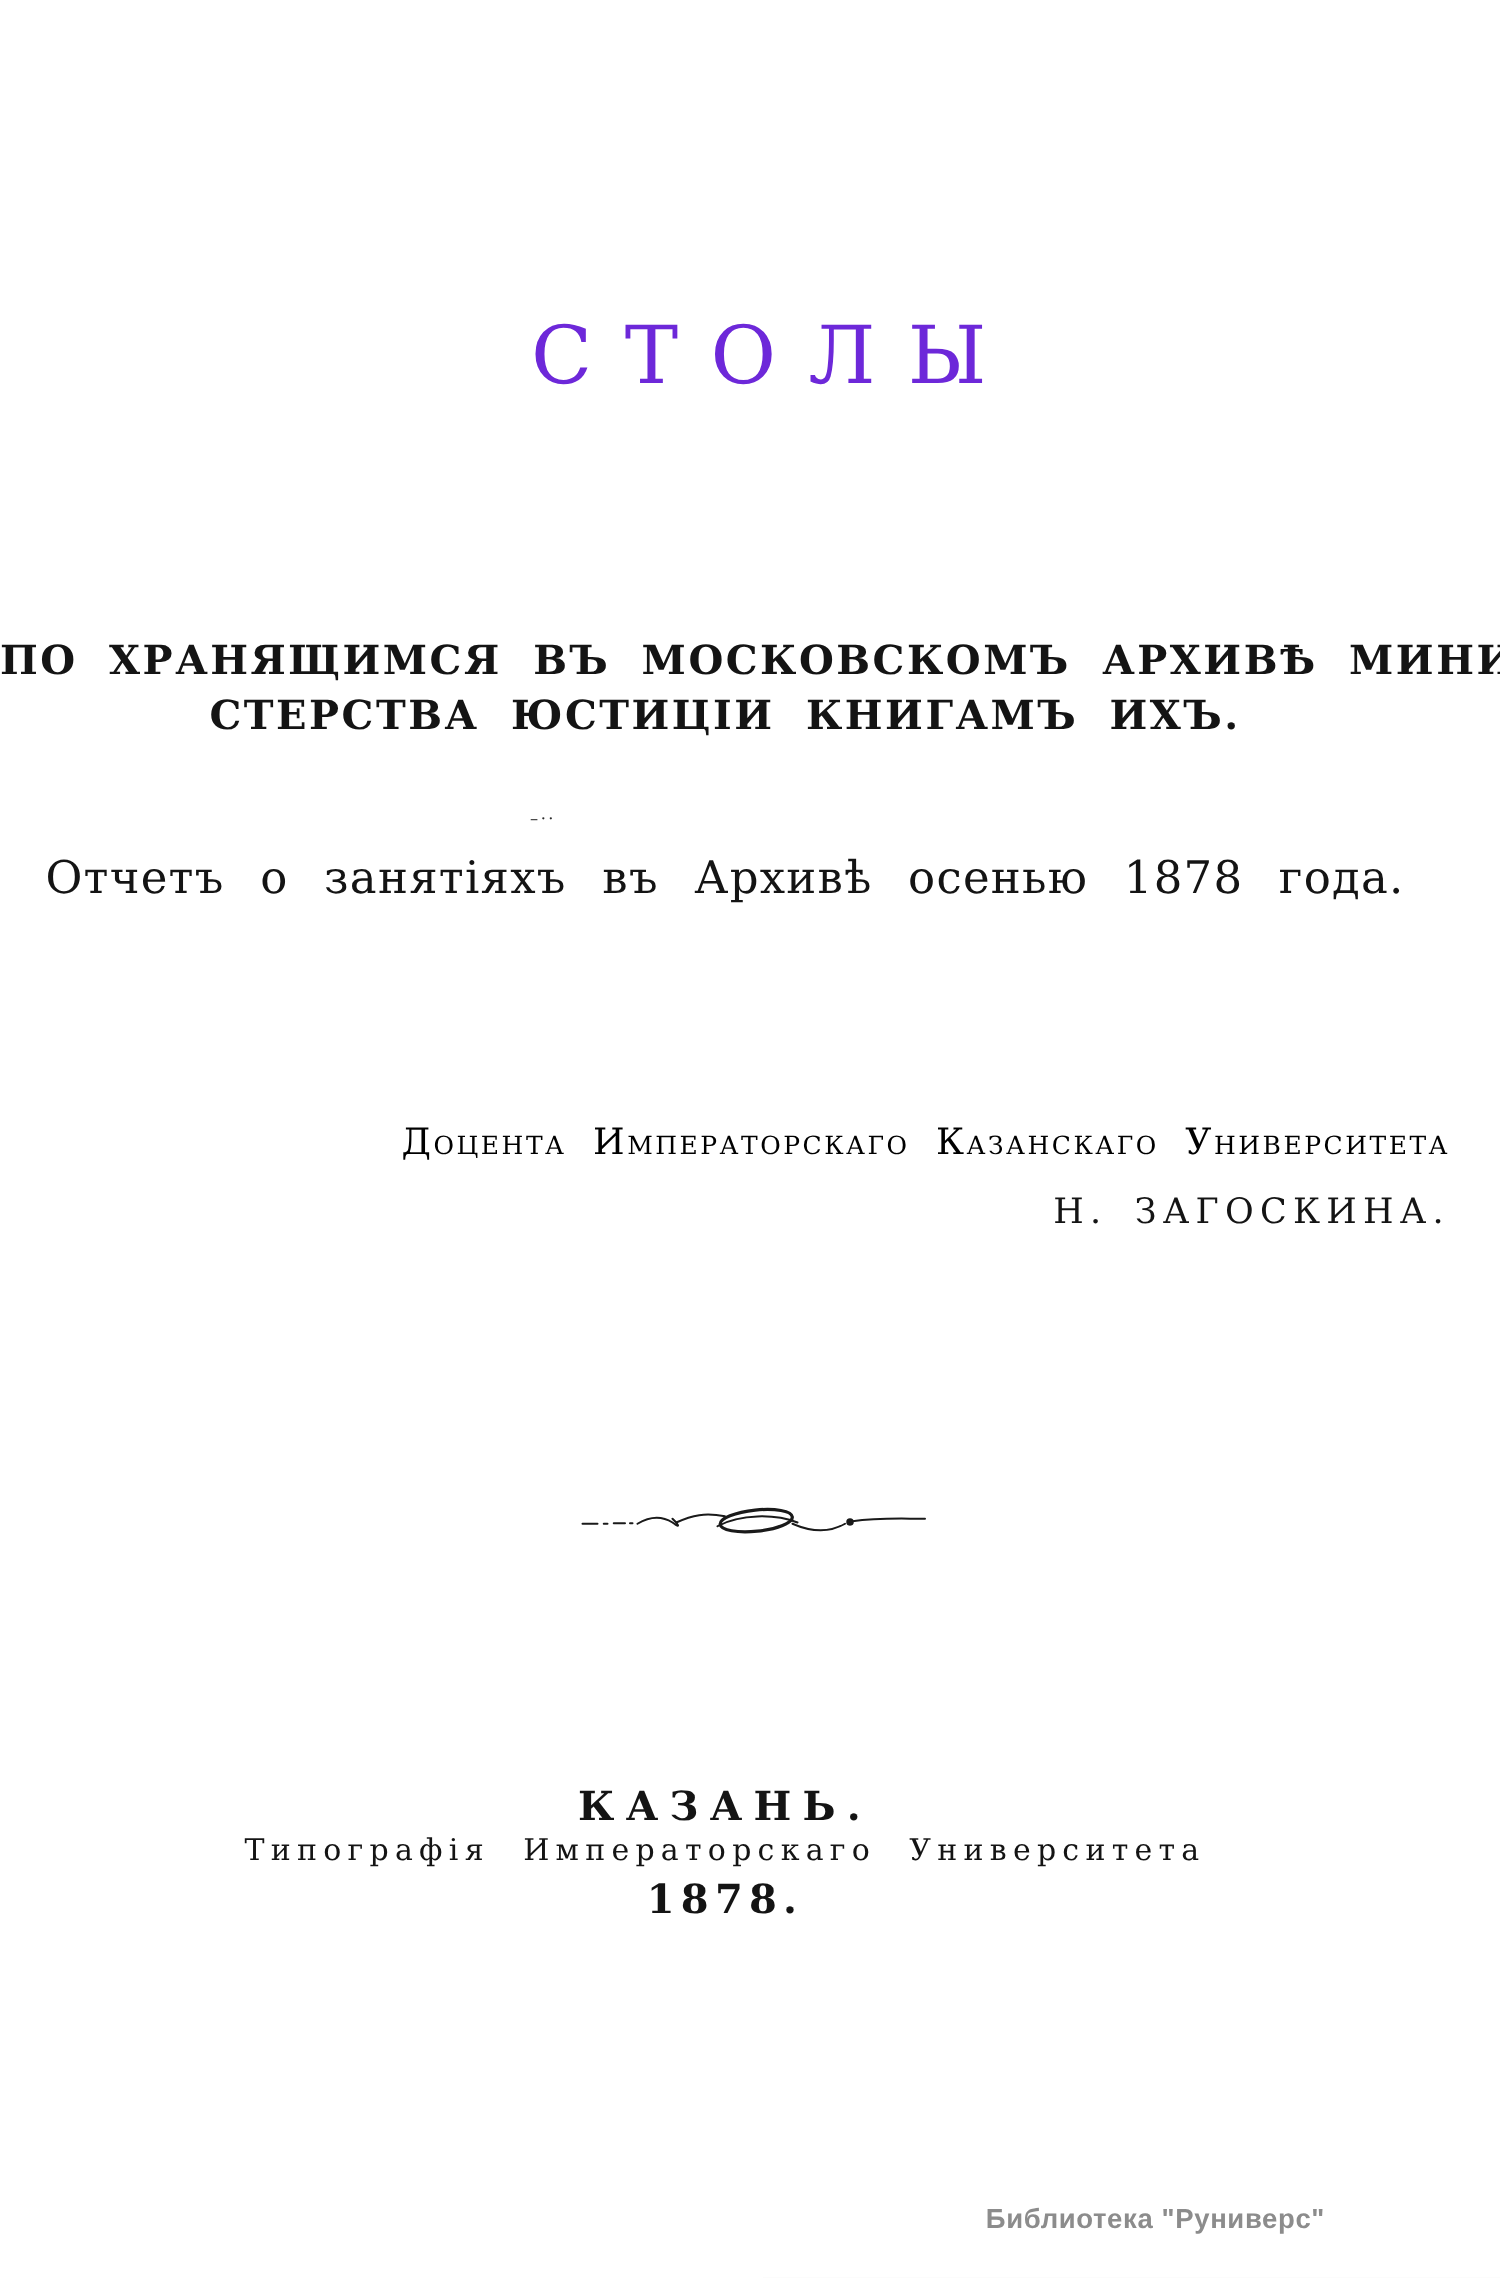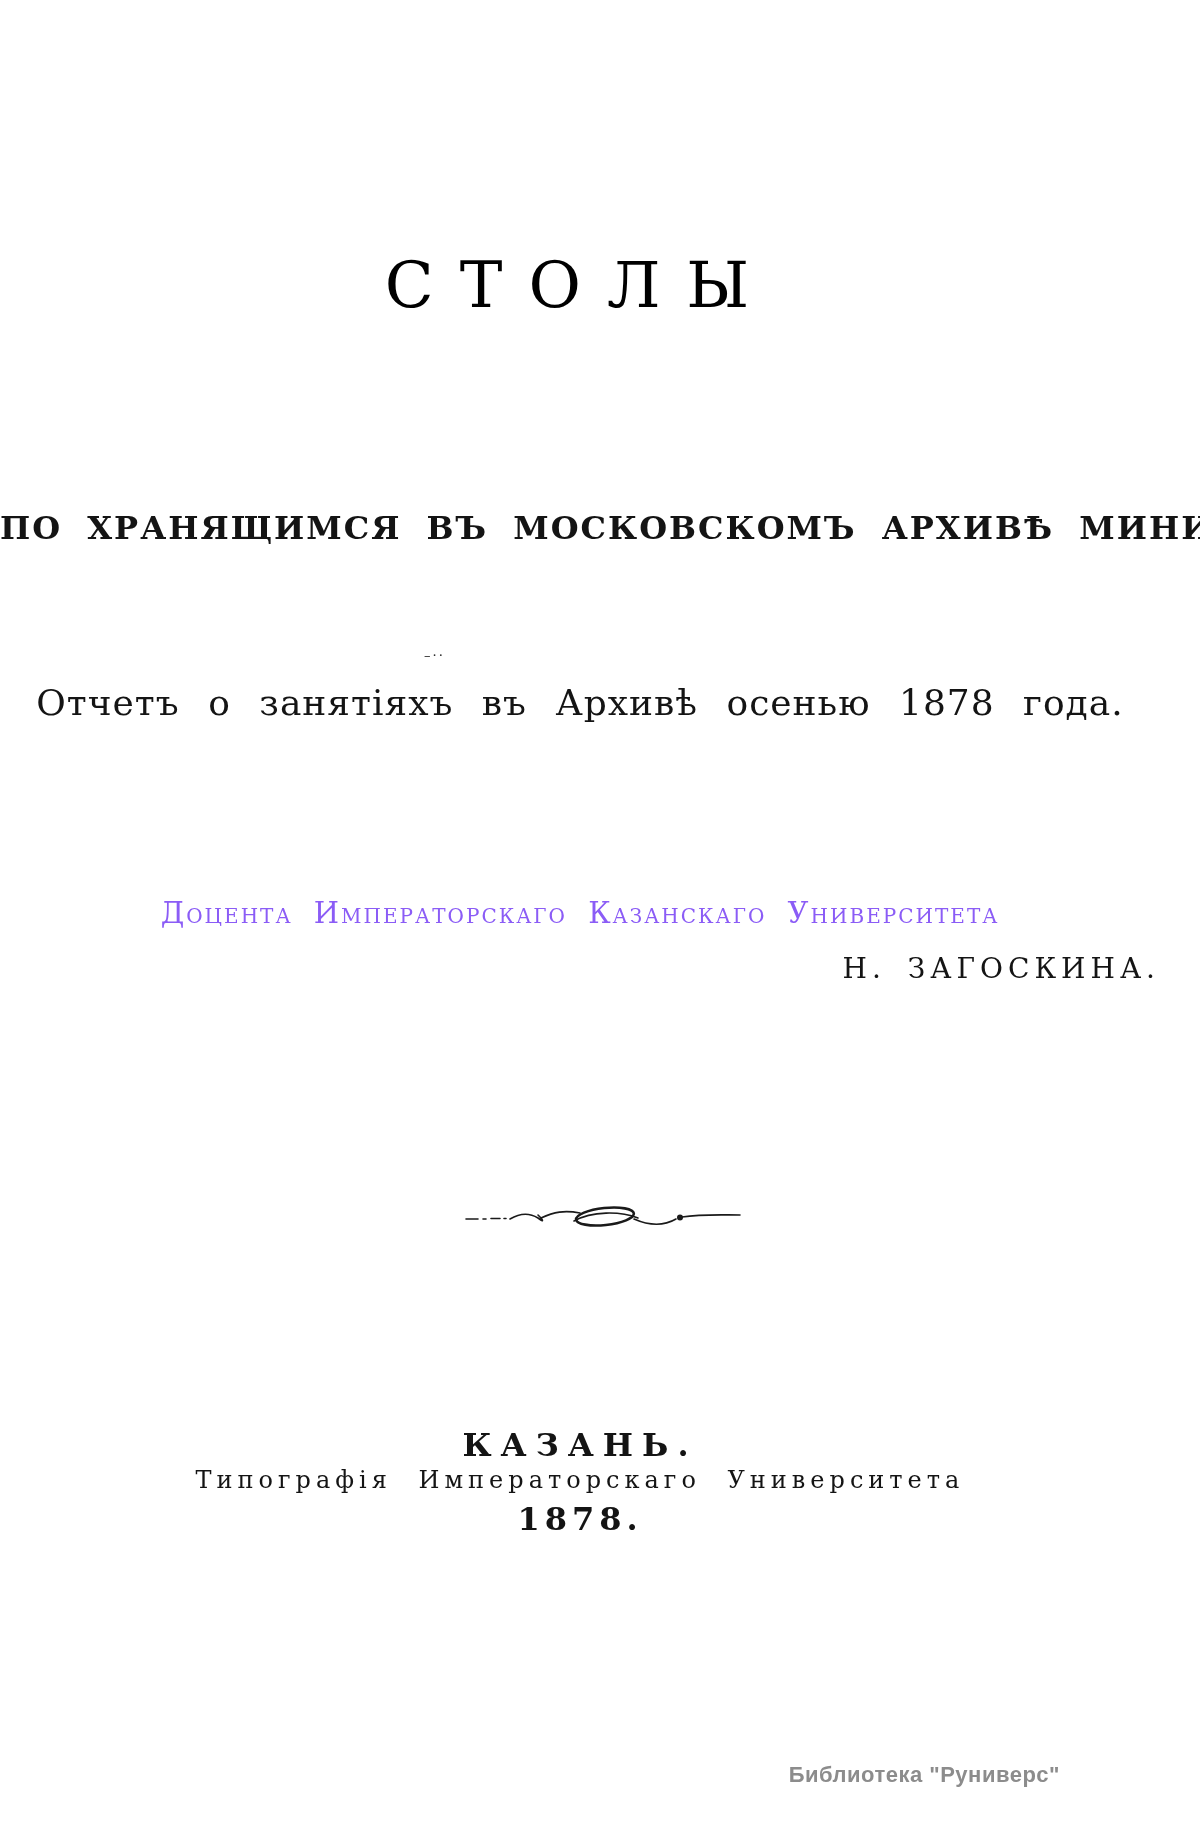--- a/index.html
+++ b/index.html
@@ -19,21 +19,22 @@
     position:absolute;
     left:0; width:1160px;       
     text-align:center;
     white-space:nowrap;
   }
   .main-title{
     top:248px;
     font-size:64px;
     font-weight:400;
     letter-spacing:26px;
-    color:#000000;
+    color:#6d28d9;
+    margin-left:40px;
   }
   .second-title{ top:344px; }
   .second-title .condensed{
     display:inline-block;
     font-family:"Liberation Sans", sans-serif;
     font-weight:700;
     font-size:60px;
     letter-spacing:13px;
     word-spacing:42px;
     transform:scale(.86,1.12);
@@ -61,21 +62,22 @@
     font-size:36px;
     letter-spacing:1px;
     word-spacing:16px;
   }
   .author-role{
     top:896px;
     font-size:29px;
     font-variant:small-caps;
     letter-spacing:2px;
     word-spacing:10px;
-    color:#8b5cf6;
+    color:#000000;
+    text-align:right;
   }
   .author-name{
     top:952px;
     font-size:28px;
     letter-spacing:5px;
     word-spacing:8px;
     text-align:right;
   }
   .flourish{
     position:absolute;
@@ -113,20 +115,21 @@
 </head>
 <body>
 
 <div class="page">
 
   <div class="line main-title">СТОЛЫ</div>
 
 
   <div class="line subtitle">
     <div>ПО ХРАНЯЩИМСЯ ВЪ МОСКОВСКОМЪ АРХИВѢ МИНИ-</div>
+    <div>СТЕРСТВА ЮСТИЦІИ КНИГАМЪ ИХЪ.</div>
   </div>
 
   <div class="tiny-dash">–··</div>
 
   <div class="line report">Отчетъ о занятіяхъ въ Архивѣ осенью 1878 года.</div>
 
   <div class="line author-role">Доцента Императорскаго Казанскаго Университета</div>
 
   <div class="line author-name">Н. ЗАГОСКИНА.</div>
 

